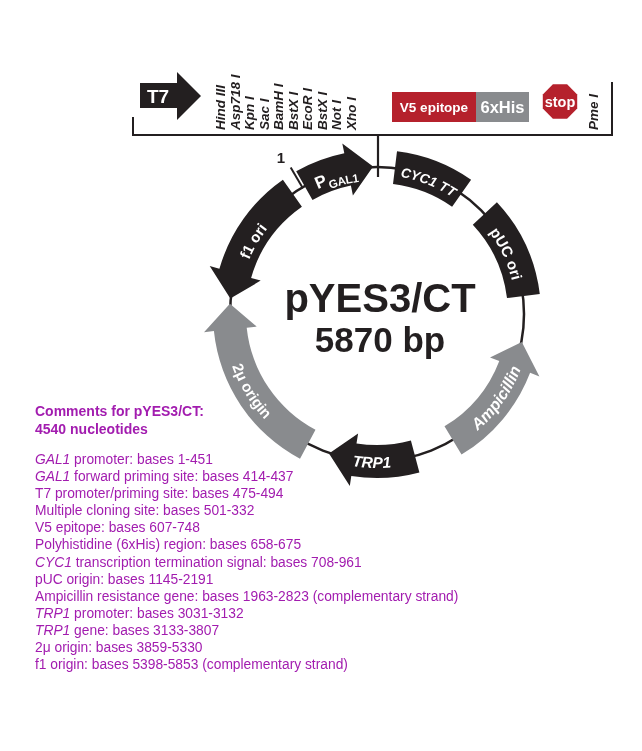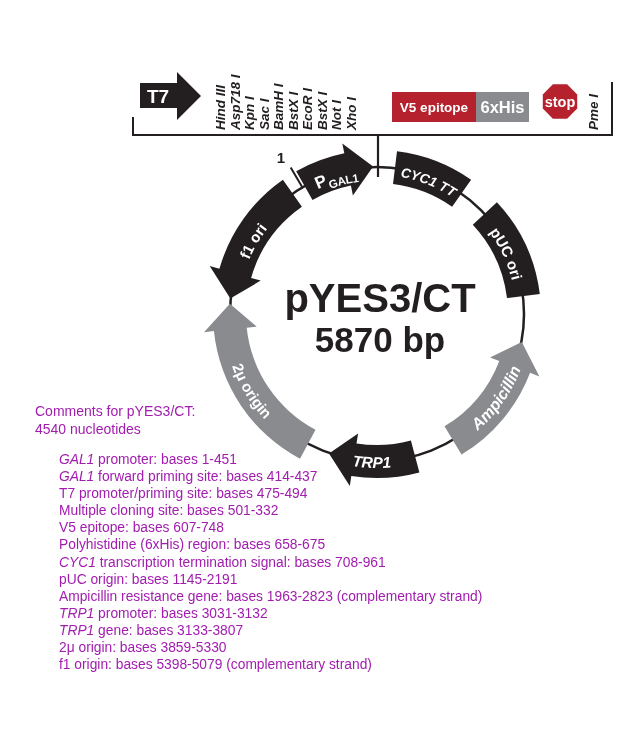--- a/index.html
+++ b/index.html
@@ -6,23 +6,23 @@
   .page{position:relative;width:642px;height:751px;background:#fff;overflow:hidden;
         font-family:"Liberation Sans",sans-serif;color:#a21caf;}
   svg{position:absolute;left:0;top:0;}
   svg text{font-family:"Liberation Sans",sans-serif;}
   .rsite{font-style:italic;font-weight:bold;font-size:13.5px;fill:#231f20;}
   .boxlabel{font-weight:bold;fill:#ffffff;}
   .ctr-title{font-weight:bold;font-size:40px;fill:#231f20;text-anchor:middle;}
   .ctr-size{font-weight:bold;font-size:35px;fill:#231f20;text-anchor:middle;}
   .one{font-weight:bold;font-size:15px;fill:#231f20;text-anchor:middle;}
   .comments{position:absolute;left:35px;top:403px;width:560px;}
-  .c-head{font-weight:normal;font-size:14px;line-height:17.5px;}
+  .c-head{font-weight:bold;font-size:14px;line-height:17.5px;}
   .c-list{margin-top:13px;}
-  .cline{font-size:13.8px;line-height:17.1px;white-space:nowrap;margin-left:24px;}
+  .cline{font-size:13.8px;line-height:17.1px;white-space:nowrap;}
 </style>
 </head>
 <body>
 
 <div class="page">
 
   <svg width="642" height="751" viewBox="0 0 642 751">
 
     <path d="M133,117 L133,135 L612,135 L612,82" fill="none" stroke="#231f20" stroke-width="2"></path>
 
@@ -97,17 +97,17 @@
         <div class="cline">T7 promoter/priming site: bases 475-494</div>
         <div class="cline">Multiple cloning site: bases 501-332</div>
         <div class="cline">V5 epitope: bases 607-748</div>
         <div class="cline">Polyhistidine (6xHis) region: bases 658-675</div>
         <div class="cline"><i>CYC1</i> transcription termination signal: bases 708-961</div>
         <div class="cline">pUC origin: bases 1145-2191</div>
         <div class="cline">Ampicillin resistance gene: bases 1963-2823 (complementary strand)</div>
         <div class="cline"><i>TRP1</i> promoter: bases 3031-3132</div>
         <div class="cline"><i>TRP1</i> gene: bases 3133-3807</div>
         <div class="cline">2μ origin: bases 3859-5330</div>
-        <div class="cline">f1 origin: bases 5398-5079 (complementary strand)</div>
+        <div class="cline">f1 origin: bases 5398-5853 (complementary strand)</div>
       </div>
   </div>
 
 </div>
 
 </body></html>

